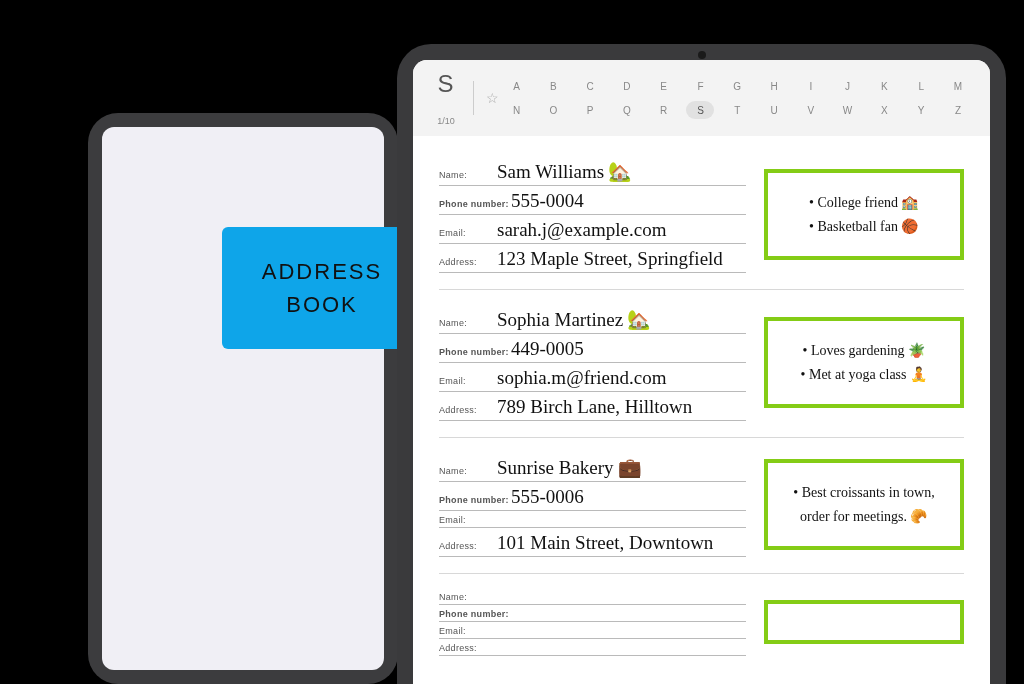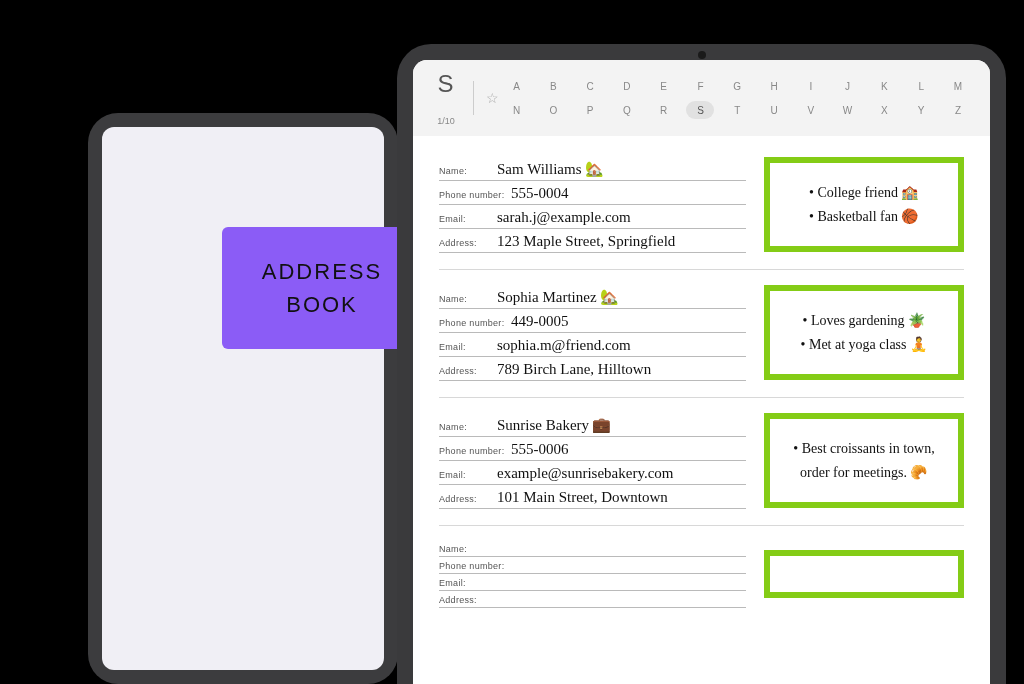--- a/index.html
+++ b/index.html
@@ -29,21 +29,21 @@
     border-radius: 12px;
     display: flex;
     align-items: center;
     justify-content: center;
     position: relative;
   }
   .cover-card {
     position: absolute;
     left: 120px;
     top: 100px;
-    background: #8b5cf6;
+    background: #0ea5e9;
     border-radius: 6px;
     width: 200px;
     padding: 28px 10px;
     text-align: center;
     letter-spacing: 2px;
     font-weight: 500;
     font-size: 22px;
     color: #111;
     line-height: 1.5;
   }
@@ -161,30 +161,30 @@
     align-items: baseline;
     border-bottom: 1px solid #bababa;
     padding: 4px 0 2px 0;
   }
   .field-label {
     font-size: 9px;
     color:#555;
     width: 58px;
     letter-spacing: .3px;
   }
-  .field-label.wide { width: 72px; }
+  .field-label.wide { width: 72px; font-weight: bold; }
   .field-value {
     font-family: "Comic Sans MS", "Segoe Script", cursive;
-    font-size: 15px;
+    font-size: 19px;
     color:#111;
     white-space: nowrap;
   }
   .notes {
     width: 200px;
-    border: 6px solid #84cc16;
+    border: 4px solid #84cc16;
     padding: 18px 12px;
     font-family: "Comic Sans MS", "Segoe Script", cursive;
     font-size: 14px;
     color:#111;
     display:flex;
     flex-direction:column;
     justify-content:center;
     align-items:center;
     text-align:center;
     line-height: 1.7;
@@ -301,21 +301,20 @@
             <div class="field-row">
               <div class="field-label">Name:</div>
               <div class="field-value">Sunrise Bakery 💼</div>
             </div>
             <div class="field-row">
               <div class="field-label wide">Phone number:</div>
               <div class="field-value">555-0006</div>
             </div>
             <div class="field-row">
               <div class="field-label">Email:</div>
-              <div class="field-value">example@sunrisebakery.com</div>
             </div>
             <div class="field-row">
               <div class="field-label">Address:</div>
               <div class="field-value">101 Main Street, Downtown</div>
             </div>
           </div>
           <div class="notes">
             <div>• Best croissants in town, order for meetings. 🥐</div>
           </div>
         </div>

